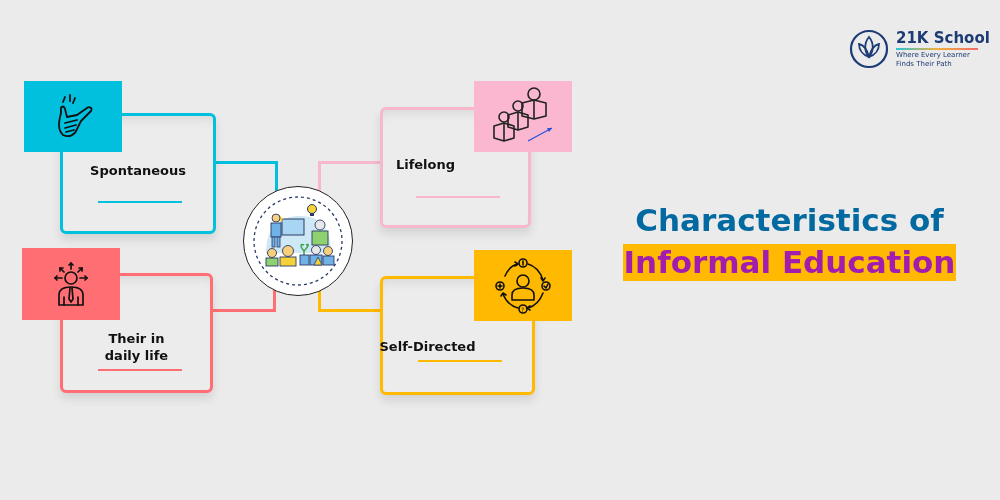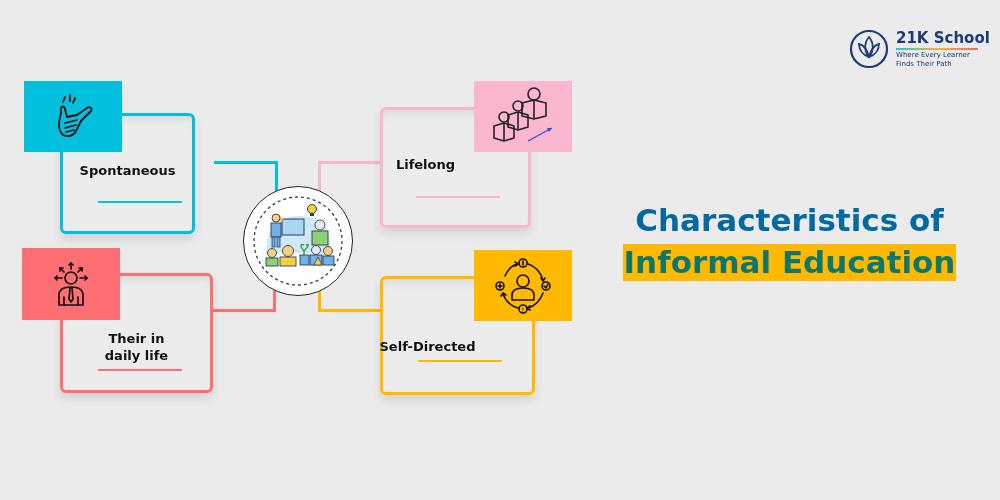--- a/index.html
+++ b/index.html
@@ -70,21 +70,21 @@
     width: 333px; height: 37px;
     background: #ffb900;
   }
   .title-line2 {
     position: absolute;
     left: 623px; top: 242px;
     width: 333px;
     text-align: center;
     font-size: 31px;
     font-weight: bold;
-    color: #0f766e;
+    color: #a21caf;
     line-height: 40px;
   }
 
   
   .logo-name {
     position: absolute; left: 896px; top: 29px;
     font-size: 15px; font-weight: bold; color: #1d3b75;
     font-family: "DejaVu Sans", sans-serif;
   }
   .logo-bar {
@@ -120,21 +120,21 @@
 
 <div class="line" style="left:318px;top:161px;width:64px;height:3px;background:#f8b8cc;"></div>
 <div class="line" style="left:318px;top:161px;width:3px;height:30px;background:#f8b8cc;"></div>
 
 <div class="line" style="left:212px;top:309px;width:64px;height:3px;background:#ff6e73;"></div>
 <div class="line" style="left:273px;top:288px;width:3px;height:24px;background:#ff6e73;"></div>
 
 <div class="line" style="left:318px;top:309px;width:64px;height:3px;background:#ffb900;"></div>
 <div class="line" style="left:318px;top:288px;width:3px;height:24px;background:#ffb900;"></div>
 
-<div class="card" style="left:60px;top:113px;width:135px;height:121px;border-color:#00c0de;">
+<div class="card" style="left:60px;top:113px;width:156px;height:121px;border-color:#00c0de;">
   <div class="card-text" style="top:46px;">
     <div>Spontaneous</div>
   </div>
   <div class="card-underline" style="left:35px;top:85px;width:84px;background:#00c0de;"></div>
 </div>
 <div class="tile" style="left:24px;top:81px;width:98px;height:71px;background:#00c0de;">
   <svg width="44" height="48" viewBox="0 0 44 48">
     <g fill="none" stroke="#111" stroke-width="1.8" stroke-linecap="round" stroke-linejoin="round">
       <line x1="14" y1="4" x2="12" y2="9"></line>
         <line x1="19" y1="2" x2="19" y2="8"></line>

